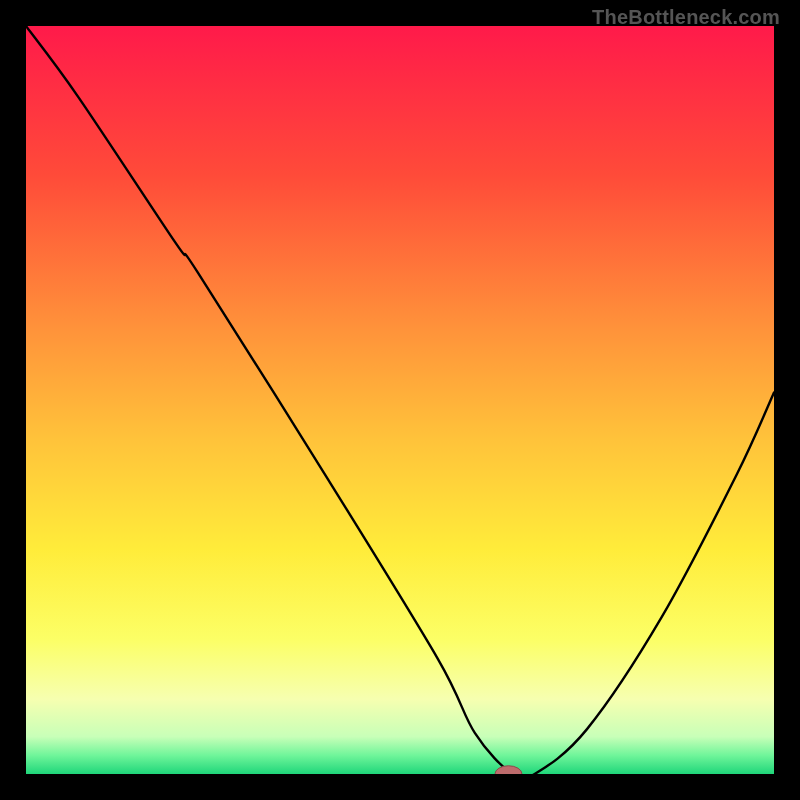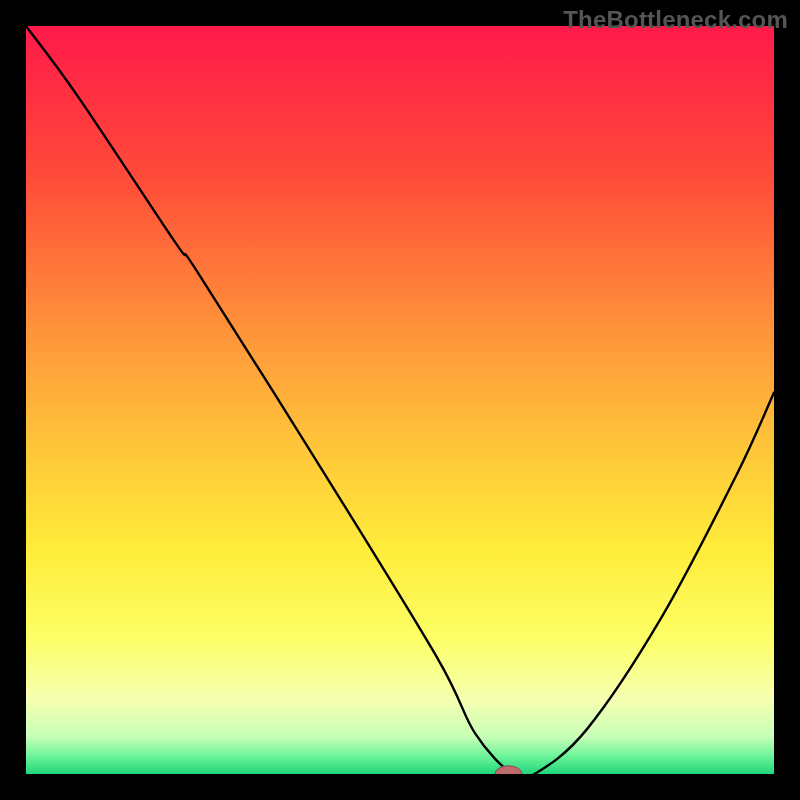--- a/index.html
+++ b/index.html
@@ -12,23 +12,23 @@
   }
   .frame {
     position: relative;
     width: 800px;
     height: 800px;
     background: #000;
   }
   .watermark {
     position: absolute;
     top: 6px;
-    right: 12px;
+    right: 20px;
     color: #555;
-    font-size: 24px;
+    font-size: 20px;
     font-weight: 600;
     letter-spacing: 0.2px;
     z-index: 10;
   }
   .plot-wrap {
     position: absolute;
     left: 26px;
     top: 26px;
     width: 748px;
     height: 748px;

